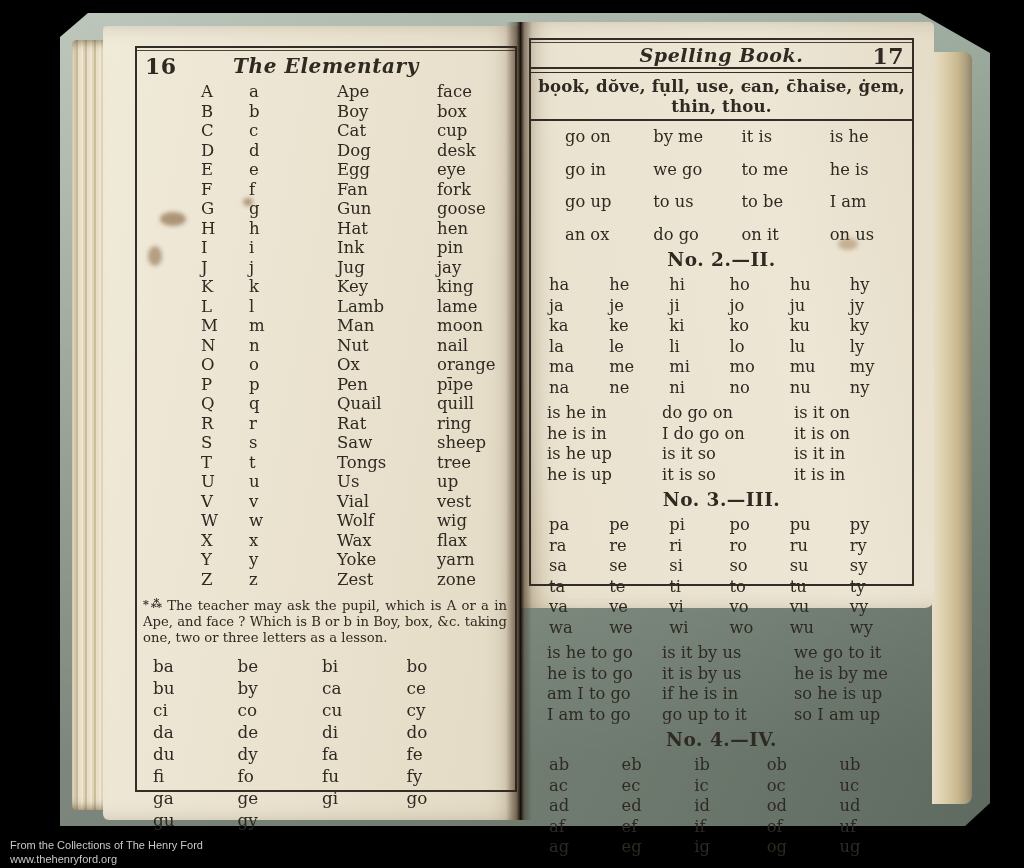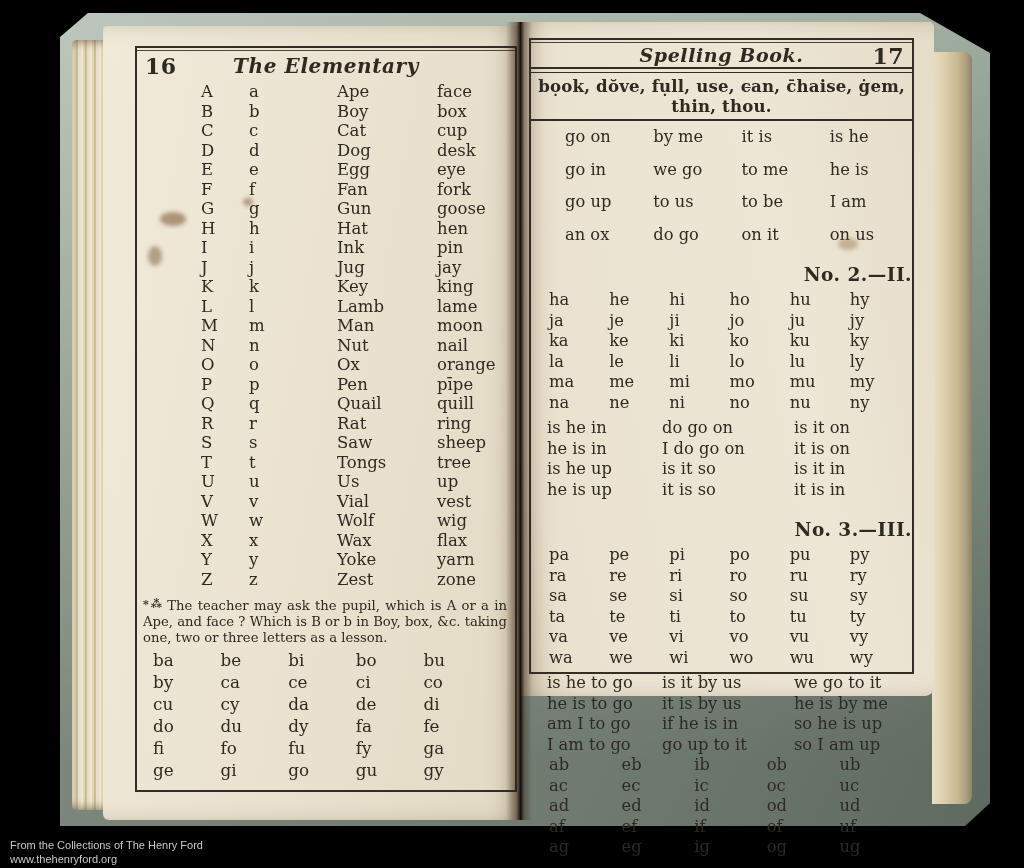--- a/index.html
+++ b/index.html
@@ -16,52 +16,52 @@
   .edge-stack-left{position:absolute;left:72px;top:40px;width:44px;height:770px;
          background:repeating-linear-gradient(90deg,#efe7d0 0 2px,#e0d4b4 2px 4px,#cbbd9b 4px 6px,#e8decA 6px 9px);
          border-radius:5px 0 0 5px;box-shadow:inset 0 6px 8px -4px rgba(60,40,10,.5), inset 0 -6px 8px -4px rgba(60,40,10,.5);}
   .edge-right{position:absolute;left:932px;top:52px;width:40px;height:752px;
          background:linear-gradient(90deg,#e8dfc6,#dbcda9 35%,#c8b88f 65%,#ac9f7f 85%,#8e8468);
          border-radius:0 8px 8px 0;}
   .page{position:absolute;font-size:16px;}
   .page-left{left:103px;top:26px;width:417px;height:794px;border-radius:4px 0 0 6px;
          background:linear-gradient(100deg,#f0ead9 0%,#eae2cf 55%,#e3dac4 100%);
          box-shadow:inset -16px 0 24px -10px rgba(70,45,20,.5);}
-  .page-right{left:520px;top:22px;width:414px;height:674px;border-radius:0 5px 9px 0;
+  .page-right{left:520px;top:22px;width:414px;height:586px;border-radius:0 5px 9px 0;
          background:linear-gradient(80deg,#ddd3ba 0%,#eae2cf 10%,#ede6d5 65%,#e5dcc8 100%);
          box-shadow:inset 18px 0 26px -12px rgba(70,45,20,.55);}
   .gutter{position:absolute;left:506px;top:22px;width:26px;height:798px;
          background:linear-gradient(to right,rgba(40,25,10,0) 0%,rgba(45,28,12,.45) 40%,rgba(12,6,2,.92) 56%,rgba(45,28,12,.35) 70%,rgba(40,25,10,0) 100%);}
   .stain{position:absolute;border-radius:50%;filter:blur(2px);}
   .stain1{left:160px;top:212px;width:26px;height:14px;background:rgba(120,80,40,.55);}
   .stain2{left:148px;top:246px;width:14px;height:20px;background:rgba(125,85,45,.5);}
   .stain3{left:243px;top:198px;width:10px;height:8px;background:rgba(110,70,35,.5);}
   .stain4{left:838px;top:238px;width:20px;height:12px;background:rgba(140,100,55,.4);}
 
   
   .frame{position:absolute;border:2px solid #332e25;}
   .frame::before{content:"";position:absolute;left:0;right:0;top:2px;border-top:1px solid #4a443a;}
   .frame-left{left:32px;top:20px;right:3px;bottom:28px;}
   .frame-right{left:9px;top:16px;right:20px;bottom:22px;}
 
   
   .pg-header{position:relative;height:28px;margin-top:2px;}
   .page-num{position:absolute;top:3px;font-weight:bold;font-size:22px;letter-spacing:.5px;}
   .running-head{text-align:center;font-style:italic;font-weight:bold;font-size:20px;padding-top:4px;letter-spacing:.6px;}
-  .section-heading{text-align:right;font-weight:bold;font-size:18.5px;line-height:24px;margin:18px 0 3px;letter-spacing:.5px;}
+  .section-heading{text-align:center;font-weight:bold;font-size:18.5px;line-height:24px;margin:3px 0 3px;letter-spacing:.5px;}
   .cell{display:block;white-space:pre;}
 
   
   .alphabet{display:grid;grid-template-columns:48px 88px 100px auto;
             padding-left:64px;margin-top:4px;font-size:16.5px;line-height:19.5px;}
   .alphabet .cell{justify-self:start;}
   .footnote{margin:8px 8px 0 6px;font-size:13.2px;line-height:16.2px;text-align:justify;}
   .fn-marker{font-size:11px;letter-spacing:1px;vertical-align:2px;margin-right:3px;font-weight:bold;}
-  .tab6{display:grid;grid-template-columns:repeat(5,1fr);padding:0 24px 0 16px;
-        font-size:16.8px;line-height:22px;margin-top:2px;}
+  .tab6{display:grid;grid-template-columns:repeat(4,1fr);padding:0 24px 0 16px;
+        font-size:16.8px;line-height:22px;margin-top:8px;}
   .tab6 .cell{justify-self:start;}
 
   
   .rp-header{position:relative;height:24px;}
   .rp-header .running-head{font-size:19px;padding-top:2px;}
   .rp-header .page-num{right:8px;top:1px;margin-left:41px;}
   .lp-header .page-num{left:8px;}
   .rule-db{height:3px;border-top:2px solid #332e25;border-bottom:1px solid #332e25;margin-top:1px;}
   .keyline{text-align:center;font-size:16.6px;font-weight:bold;padding:3px 0 3px;letter-spacing:.2px;}
   .rule{border-top:2px solid #332e25;}
@@ -363,20 +363,21 @@
         <span class="cell">it is by us</span>
         <span class="cell">he is by me</span>
         <span class="cell">am I to go</span>
         <span class="cell">if he is in</span>
         <span class="cell">so he is up</span>
         <span class="cell">I am to go</span>
         <span class="cell">go up to it</span>
         <span class="cell">so I am up</span>
       </div>
 
+    <div class="section-heading">No. 4.—IV.</div>
     <div class="grid-tbl tab5">
         <span class="cell">ab</span>
         <span class="cell">eb</span>
         <span class="cell">ib</span>
         <span class="cell">ob</span>
         <span class="cell">ub</span>
         <span class="cell">ac</span>
         <span class="cell">ec</span>
         <span class="cell">ic</span>
         <span class="cell">oc</span>

